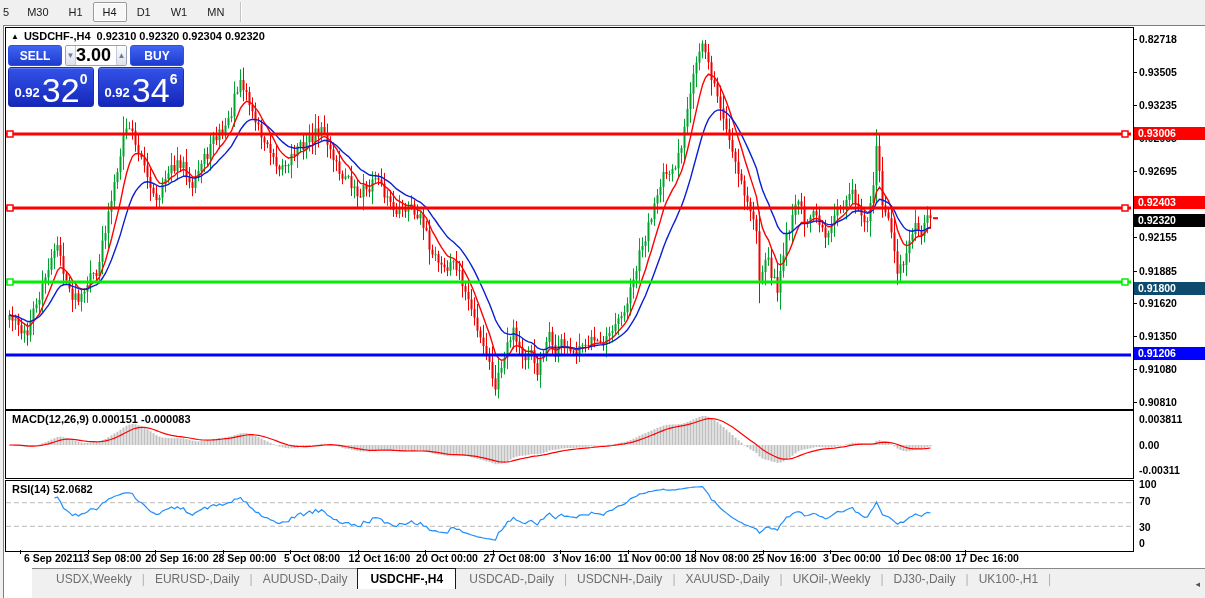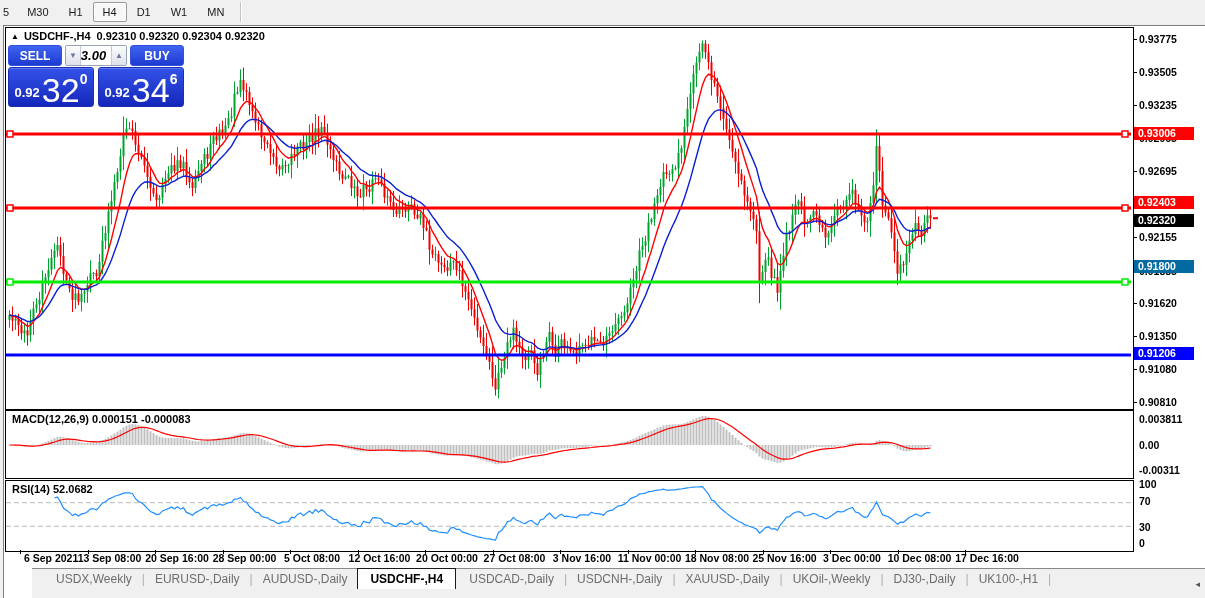--- a/index.html
+++ b/index.html
@@ -12,34 +12,34 @@
   .tfbtn.first{padding-left:2px;padding-right:7px;}
   .tfbtn.active{background:#f7f7f7;border:1px solid #9a9a9a;box-shadow:inset 0 0 0 1px #fff;}
   .tbsep{width:1px;height:20px;background:#c4c4c4;margin-left:6px;box-shadow:1px 0 0 #fff;}
   
   #chartwin{left:3px;top:25px;width:1202px;height:573px;background:#fff;border-top:1px solid #7e7e7e;border-left:1px solid #7e7e7e;}
   .panel{background:#fff;border:1px solid #000;}
   .paneltitle{font-size:11px;font-weight:700;color:#000;white-space:nowrap;}
   
   .axlabel{font-size:10.5px;font-weight:700;color:#000;left:1139px;white-space:nowrap;}
   .axtick{left:1133px;width:4px;height:1px;background:#000;}
-  .badge{left:1134px;height:13px;min-width:56px;color:#fff;font-size:10.5px;font-weight:700;line-height:13px;padding:0 0 0 4px;}
+  .badge{left:1134px;height:13px;min-width:56px;color:#fff;font-size:10.5px;font-weight:700;line-height:13px;padding:0 12px 0 4px;}
   .subaxlabel{font-size:10.5px;font-weight:700;color:#000;left:1139px;white-space:nowrap;}
   
   .tlabel{top:552px;font-size:10.5px;font-weight:700;color:#000;white-space:nowrap;margin-left:22px;}
   .ttick{top:550px;width:1px;height:4px;background:#000;}
   
   #tradewidget{left:8px;top:45px;width:176px;}
   .twrow1{display:flex;align-items:stretch;height:21px;}
   .tbtn{width:52px;color:#fff;font-size:12px;font-weight:700;text-align:center;line-height:20px;
         background:linear-gradient(#4064f2,#1d3bd0);border:1px solid #3050e0;border-radius:3px;}
   .volwrap{flex:1;display:flex;margin:0 3px;border:1px solid #9aa2b8;background:#fff;border-radius:2px;overflow:hidden;}
   .volbtn{width:17px;background:linear-gradient(#fdfdfd,#dde1ea);border:0;border-right:1px solid #c3c9d6;color:#68789e;font-size:8px;line-height:19px;text-align:center;}
   .volbtn.up{border-right:0;border-left:1px solid #c3c9d6;}
-  .volval{flex:1;font-size:13px;font-weight:700;color:#000;text-align:right;line-height:19px;padding-right:5px;font-style:italic;}
+  .volval{flex:1;font-size:18px;font-weight:700;color:#000;text-align:right;line-height:19px;padding-right:5px;}
   .twrow2{display:flex;margin-top:1px;}
   .pricebox{width:106px;height:38px;border-radius:3px;background:linear-gradient(#3352e8,#1527bb);
             border:1px solid #1b2fb0;box-shadow:inset 0 1px 0 #5b77f5;display:flex;align-items:flex-end;justify-content:center;color:#fff;}
   .pricebox.buy{margin-left:4px;}
   .pb-small{font-size:13px;font-weight:700;margin:0 2px 6px 0;}
   .pb-big{font-size:34px;line-height:0.92;font-weight:400;}
   .pb-sup{font-size:14px;font-weight:700;align-self:flex-start;margin-top:3px;}
   
   #charttitle{left:11px;top:30px;display:flex;align-items:center;font-size:11px;font-weight:700;color:#000;}
   #charttitle .tri{font-size:8px;margin-right:5px;}
@@ -1054,21 +1054,21 @@
     <span>0.000151 -0.000083</span>
   </div>
   <div class="abs paneltitle" style="left:12px;top:483px;">
     <span>RSI(14)</span>
     <span> </span>
     <span>52.0682</span>
   </div>
 
   <div id="axes">
       <div class="abs axtick" style="top: 38.6442px;"></div>
-      <div class="abs axlabel" style="top: 32.6442px;">0.93775</div>
+      <div class="abs axlabel" style="top: 32.6442px;">0.82718</div>
       <div class="abs axtick" style="top: 71.773px;"></div>
       <div class="abs axlabel" style="top: 65.773px;">0.93505</div>
       <div class="abs axtick" style="top: 104.902px;"></div>
       <div class="abs axlabel" style="top: 98.9018px;">0.93235</div>
       <div class="abs axtick" style="top: 138.031px;"></div>
       <div class="abs axlabel" style="top: 132.031px;">0.92965</div>
       <div class="abs axtick" style="top: 171.16px;"></div>
       <div class="abs axlabel" style="top: 165.16px;">0.92695</div>
       <div class="abs axtick" style="top: 237.417px;"></div>
       <div class="abs axlabel" style="top: 231.417px;">0.92155</div>
@@ -1078,21 +1078,21 @@
       <div class="abs axlabel" style="top: 297.061px;">0.91620</div>
       <div class="abs axtick" style="top: 336.19px;"></div>
       <div class="abs axlabel" style="top: 330.19px; text-align: center;">0.91350</div>
       <div class="abs axtick" style="top: 369.319px;"></div>
       <div class="abs axlabel" style="top: 363.319px;">0.91080</div>
       <div class="abs axtick" style="top: 402.448px;"></div>
       <div class="abs axlabel" style="top: 396.448px;">0.90810</div>
       <div class="abs badge" style="top: 126.5px; background: rgb(255, 0, 0);">0.93006</div>
       <div class="abs badge" style="top: 196.488px; background: rgb(255, 0, 0);">0.92403</div>
       <div class="abs badge" style="top: 213.672px; background: rgb(0, 0, 0);">0.92320</div>
-      <div class="abs badge" style="top: 260px; background: #0369a1;">0.91800</div>
+      <div class="abs badge" style="top: 282px; background: #0c4a6e;">0.91800</div>
       <div class="abs badge" style="top: 347.359px; background: rgb(0, 0, 255);">0.91206</div>
       <div class="abs subaxlabel" style="top: 413px;">0.003811</div>
       <div class="abs subaxlabel" style="top: 439px;">0.00</div>
       <div class="abs subaxlabel" style="top: 464px;">-0.00311</div>
       <div class="abs subaxlabel" style="top: 478px;">100</div>
       <div class="abs subaxlabel" style="top: 495px;">70</div>
       <div class="abs subaxlabel" style="top: 521px;">30</div>
       <div class="abs subaxlabel" style="top: 537px;">0</div>
     </div>
   <div id="timeaxis">

